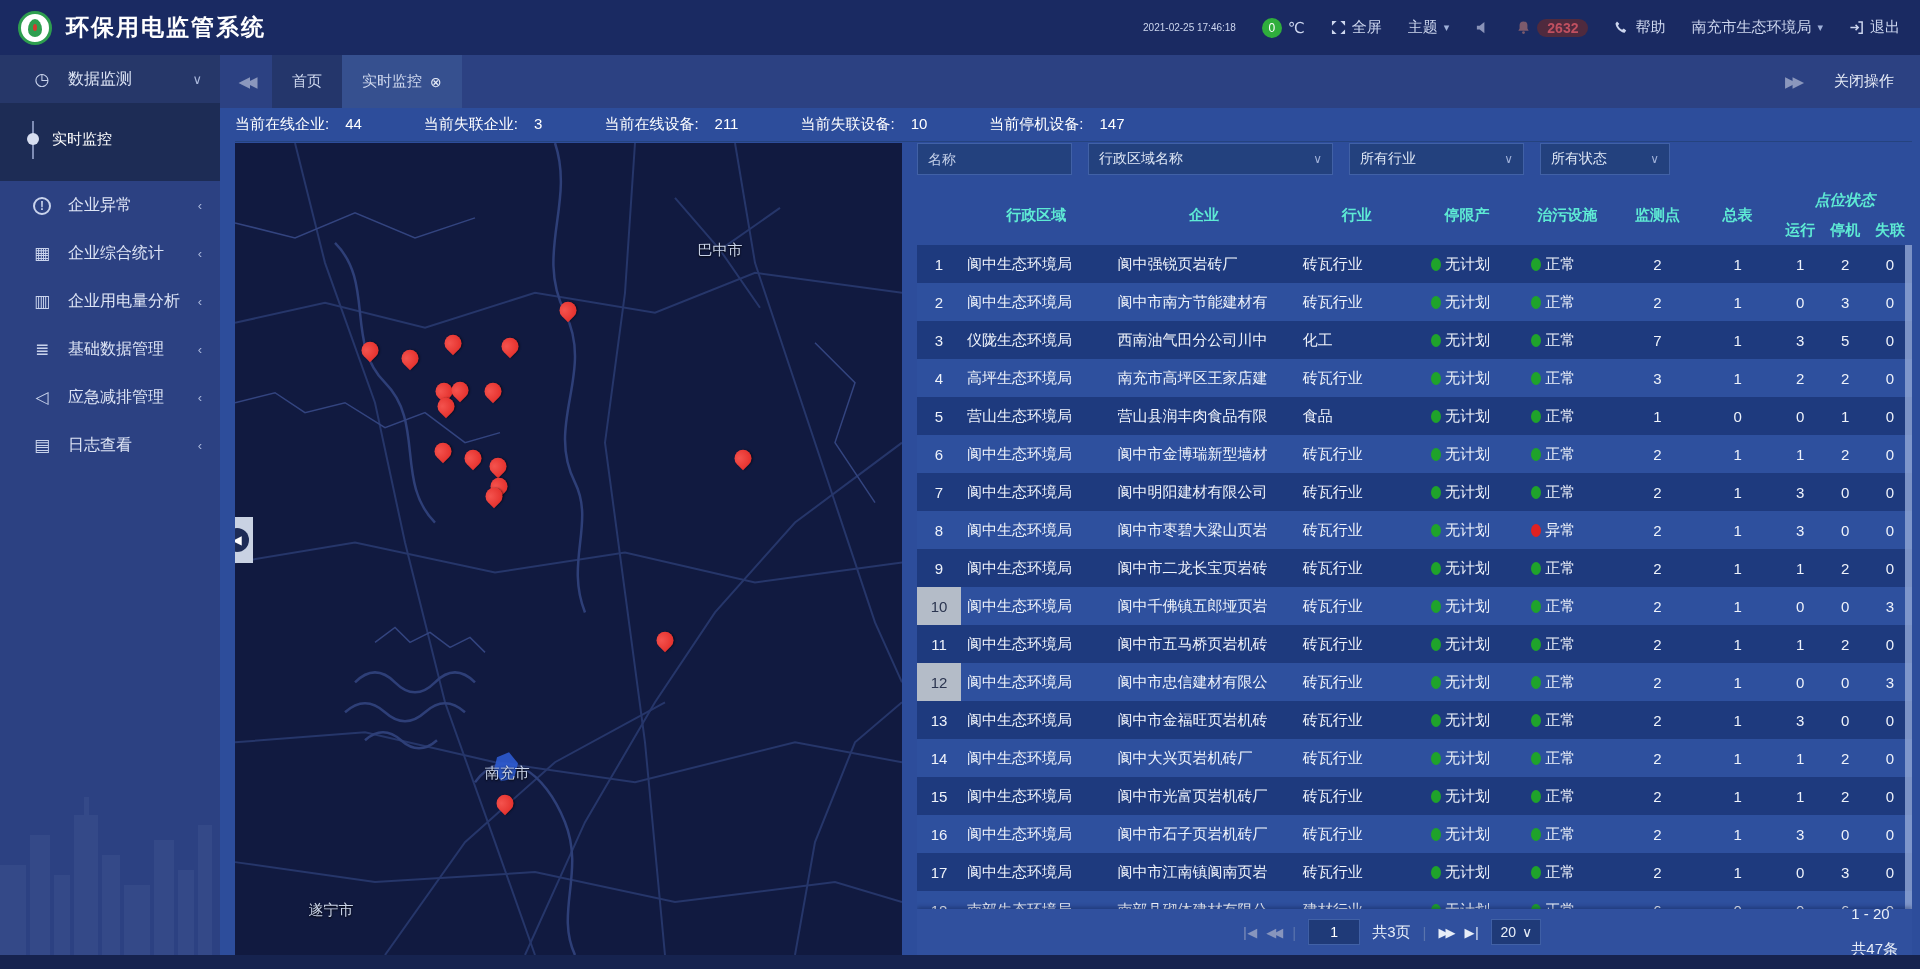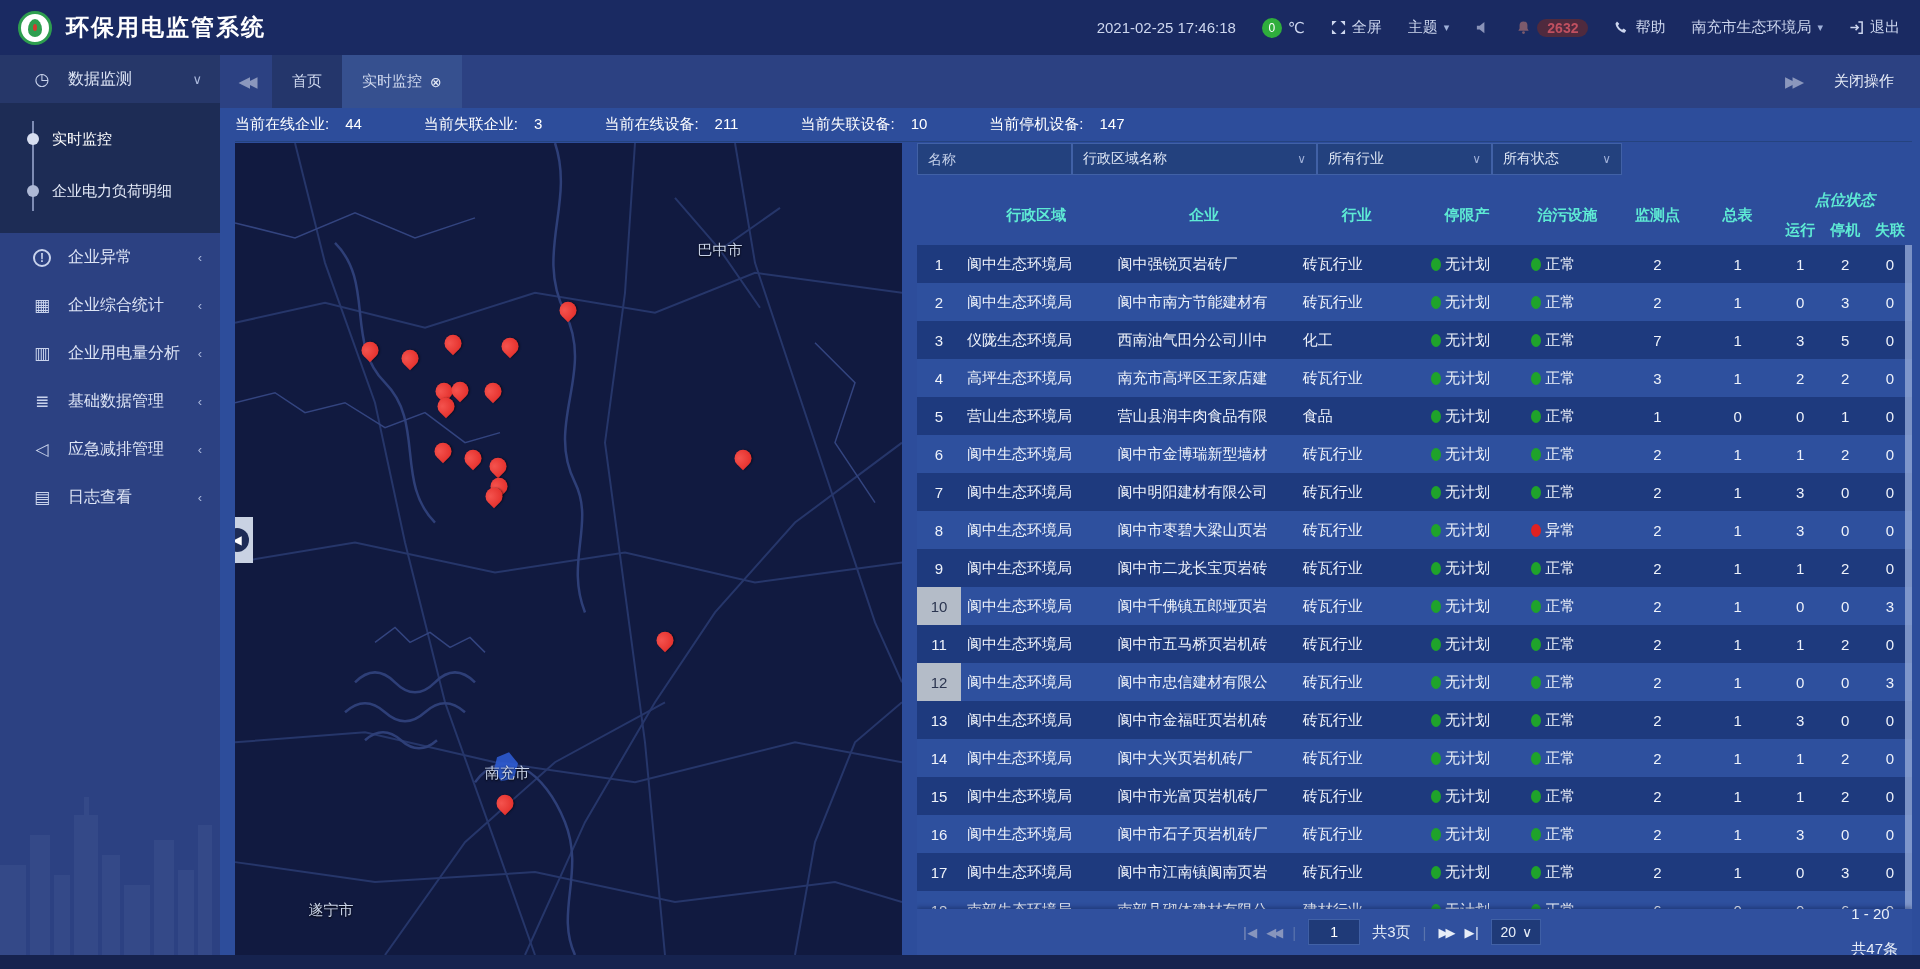--- a/index.html
+++ b/index.html
@@ -12,21 +12,21 @@
   .logo { width:34px; height:34px; border-radius:50%; background:#fff; border:3px solid #2e9e4f;
           position:relative; flex:0 0 auto; }
   .logo::after { content:""; position:absolute; left:7px; top:5px; width:14px; height:18px;
                  background:#2e9e4f; border-radius:50% 50% 50% 50%/60% 60% 40% 40%; }
   .logo::before { content:""; position:absolute; left:12px; top:10px; width:4px; height:7px;
                   background:#d23b2f; border-radius:50%; z-index:2; }
   .app-title { font-size:23px; font-weight:bold; letter-spacing:2px; margin-left:14px; color:#ffffff; }
   .header .spacer { flex:1; }
   .h-item { display:flex; align-items:center; gap:6px; margin-left:26px; font-size:15px; color:#cdd6ee; cursor:default; }
   .h-item svg { display:block; }
-  .datetime { font-size:15px; color:#cdd6ee; }
+  .datetime { font-size:10px; color:#cdd6ee; }
   .temp-circle { width:20px; height:20px; border-radius:50%; background:#2fae3c; color:#fff;
                  font-size:12px; display:flex; align-items:center; justify-content:center; }
   .caret { font-size:11px; color:#9fb0d8; }
   .badge-pill { background:#4f2a3e; color:#c05060; font-weight:bold; font-size:14px;
                 border-radius:10px; padding:1px 10px; }
 
   
   .sidebar { position:absolute; left:0; top:55px; width:220px; bottom:14px; background:#2c4182;
              color:#dde4f5; overflow:hidden; z-index:20; }
   .menu-section-header { height:48px; display:flex; align-items:center; padding:0 18px 0 30px;
@@ -75,21 +75,21 @@
          transform:translate(-50%,-90%) rotate(-45deg); box-shadow:1px 1px 2px rgba(0,0,0,.45); cursor:pointer; }
   .city-label { position:absolute; transform:translate(-50%,-50%); color:#c9d3e8; font-size:15px;
                 text-shadow:0 1px 2px #000; white-space:nowrap; }
   .map-handle { position:absolute; left:-14px; top:46%; width:32px; height:46px; background:#c9d2e3;
                 display:flex; align-items:center; justify-content:center; cursor:pointer; z-index:5; }
   .map-handle .circ { width:24px; height:24px; border-radius:50%; background:#1d2b55; color:#fff;
                       display:flex; align-items:center; justify-content:center; font-size:12px; }
 
   
   .right-panel { flex:1; margin-left:15px; position:relative; height:100%; }
-  .filters { height:22px; display:flex; gap:0; }
+  .filters { height:22px; display:flex; gap:16px; }
   .filters input, .select { background:#23417e; border:1px solid #4161a6; color:#dfe7f5; font-size:14px;
                             height:32px; padding:0 10px; outline:none; }
   .filters input { width:155px; }
   .filters input::placeholder { color:#c3cfe8; }
   .select { display:flex; align-items:center; justify-content:space-between; cursor:pointer; }
   .sel-region { width:245px; } .sel-industry { width:175px; } .sel-status { width:130px; }
   .select .chev { color:#9fb0d8; font-size:12px; margin-left:10px; }
 
   .table-wrap { position:absolute; left:0; right:0; top:42px; bottom:0; overflow:hidden; }
   table.grid { width:100%; border-collapse:collapse; table-layout:fixed; color:#eef2fa; font-size:15px; }
@@ -198,21 +198,20 @@
 
 <div class="sidebar">
   <div id="sidebar-menu">
       <div class="menu-section-header expanded">
         <span class="menu-icon">◷</span>
         <span class="menu-label">数据监测</span>
         <span class="menu-chevron">∨</span>
       </div>
       <div class="submenu">
         <div class="submenu-item active">实时监控</div>
-        <div class="submenu-item">企业电力负荷明细</div>
       </div>
       <div class="menu-section-header">
         <span class="menu-icon"><span class="excl-circle">!</span></span>
         <span class="menu-label">企业异常</span>
         <span class="menu-chevron">‹</span>
       </div>
       <div class="menu-section-header">
         <span class="menu-icon">▦</span>
         <span class="menu-label">企业综合统计</span>
         <span class="menu-chevron">‹</span>

